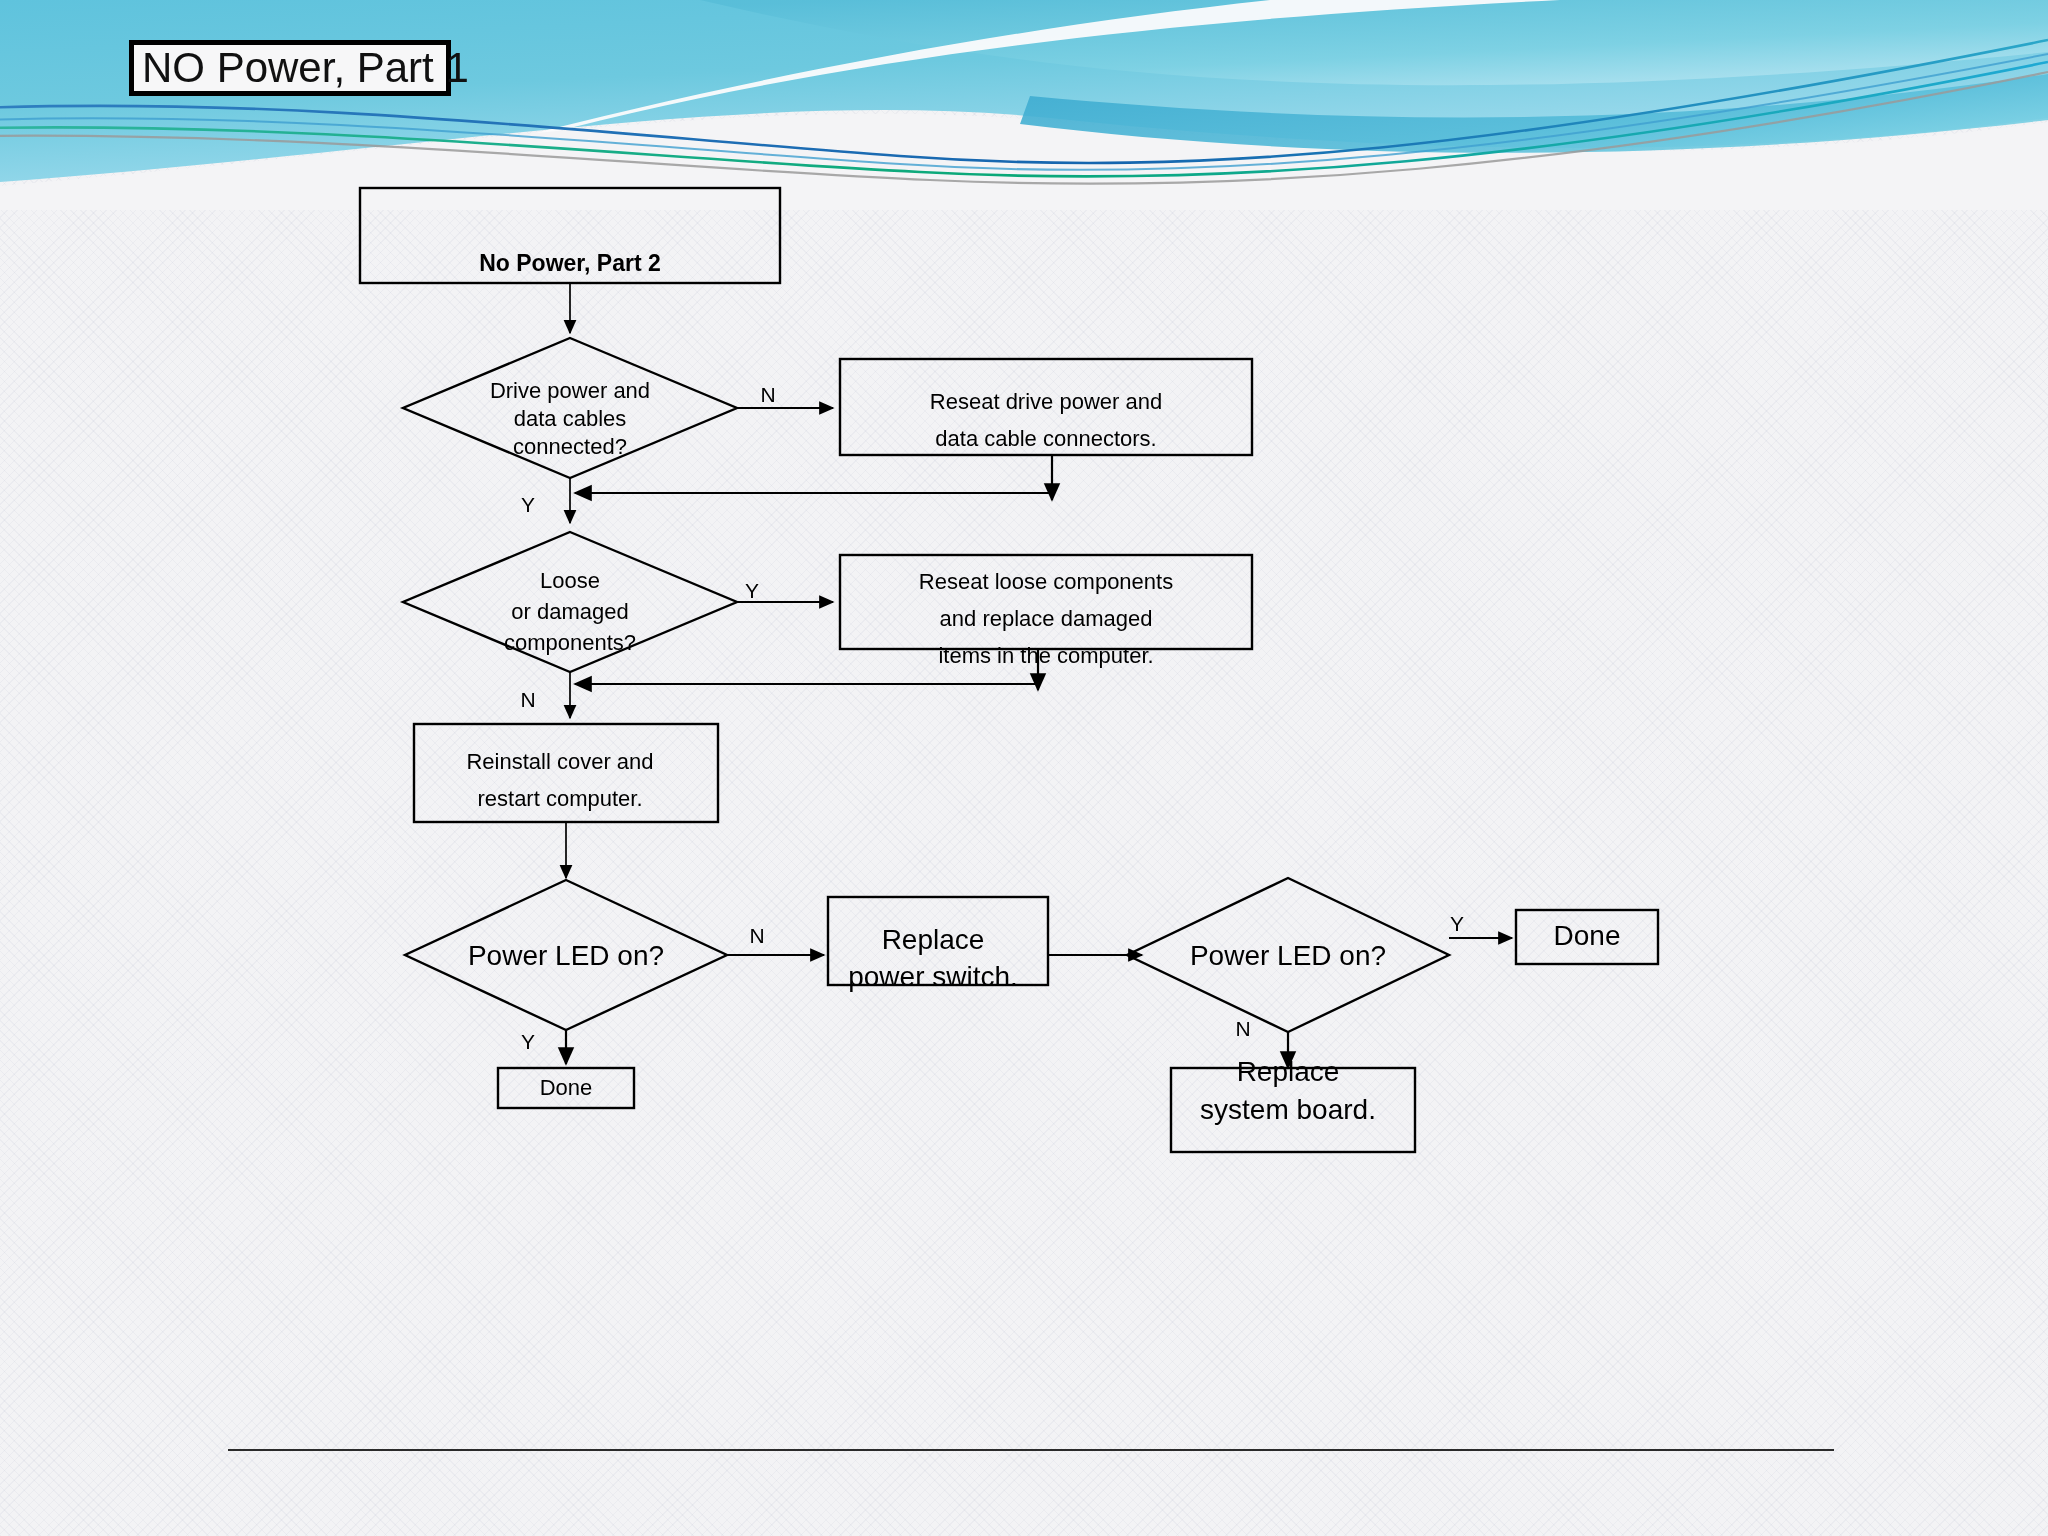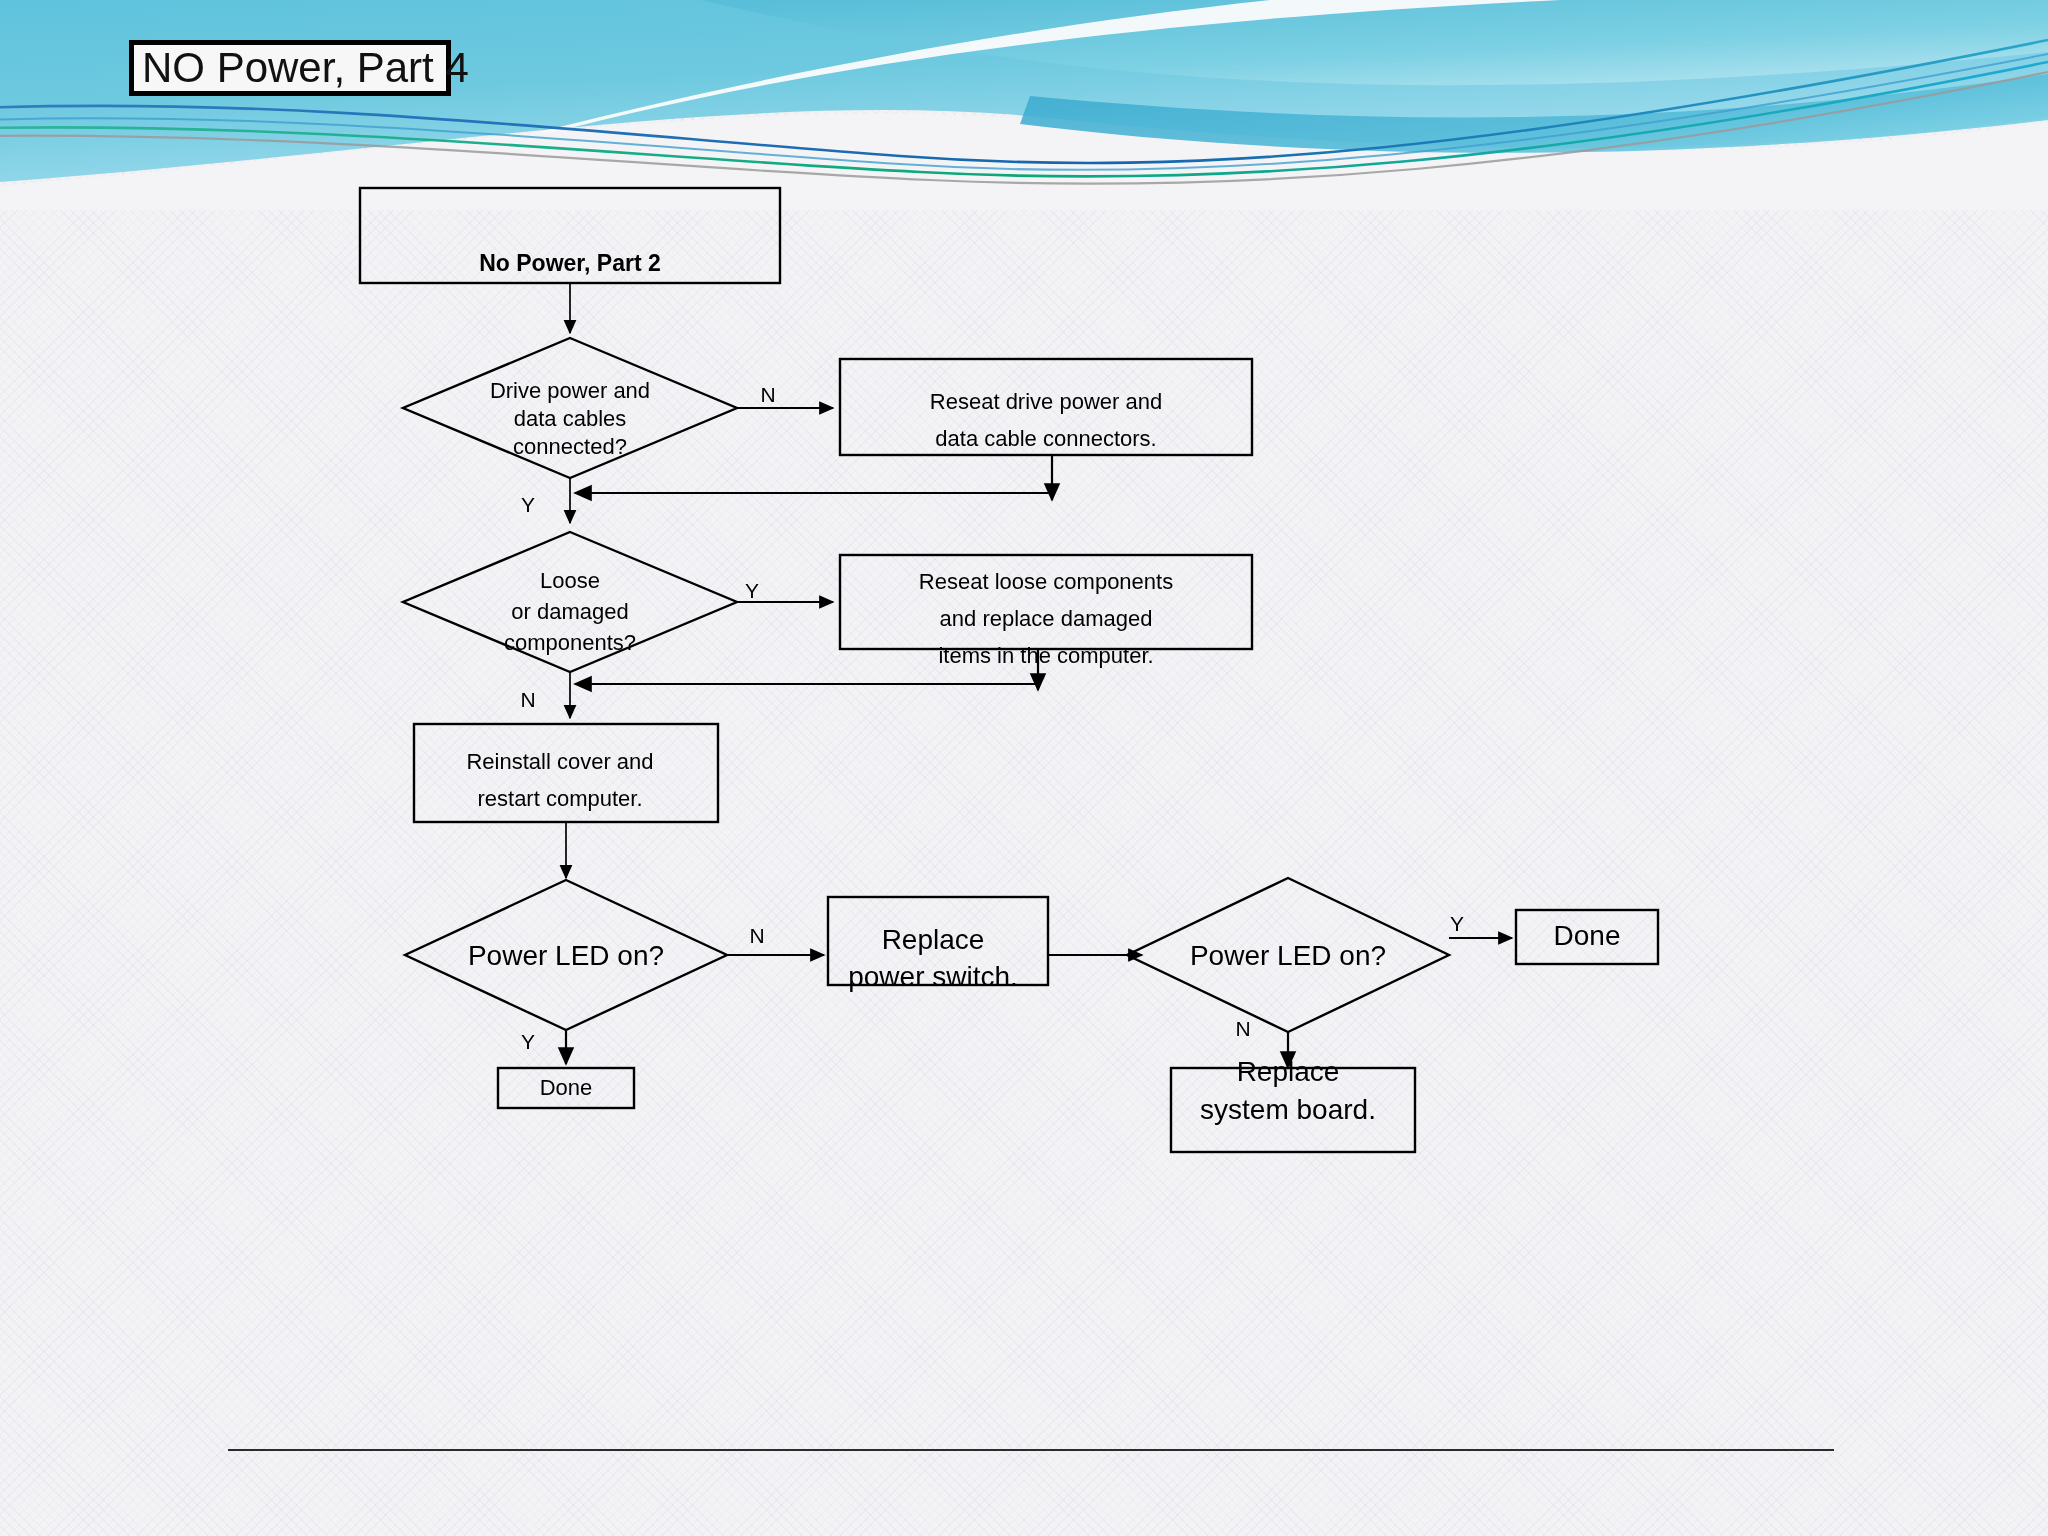--- a/index.html
+++ b/index.html
@@ -170,21 +170,21 @@
     <path d="M-20,108 C300,96 620,136 900,156 C1200,178 1500,150 2048,40" stroke="url(#gradThinBlue)" stroke-width="2.6" fill="none"></path>
 
     <path d="M-20,120 C300,110 620,146 900,164 C1200,184 1520,156 2048,54" stroke="#3f9fd0" stroke-width="2" fill="none" opacity="0.8"></path>
 
     <path d="M-20,128 C320,122 640,158 920,172 C1220,188 1540,164 2048,62" stroke="url(#gradThinGreen)" stroke-width="2.6" fill="none"></path>
 
     <path d="M-20,136 C330,132 650,168 930,180 C1230,194 1560,172 2048,72" stroke="#9a9a9a" stroke-width="2.2" fill="none" opacity="0.85"></path>
   </svg>
 
   <div id="title-plate">
-    <span class="title-text">NO Power, Part 4</span>
+    <span class="title-text">NO Power, Part 1</span>
   </div>
 
   <svg id="flowchart" viewBox="0 0 2048 1536">
     <defs>
       <marker id="arrow" viewBox="0 0 10 10" refX="9" refY="5" markerWidth="7" markerHeight="7" orient="auto-start-reverse">
         <path d="M0,0.6 L10,5 L0,9.4 Z" fill="#000000"></path>
       </marker>
       <marker id="arrowBig" viewBox="0 0 10 10" refX="9" refY="5" markerWidth="8.5" markerHeight="8.5" orient="auto-start-reverse">
         <path d="M0,0.6 L10,5 L0,9.4 Z" fill="#000000"></path>
       </marker>

